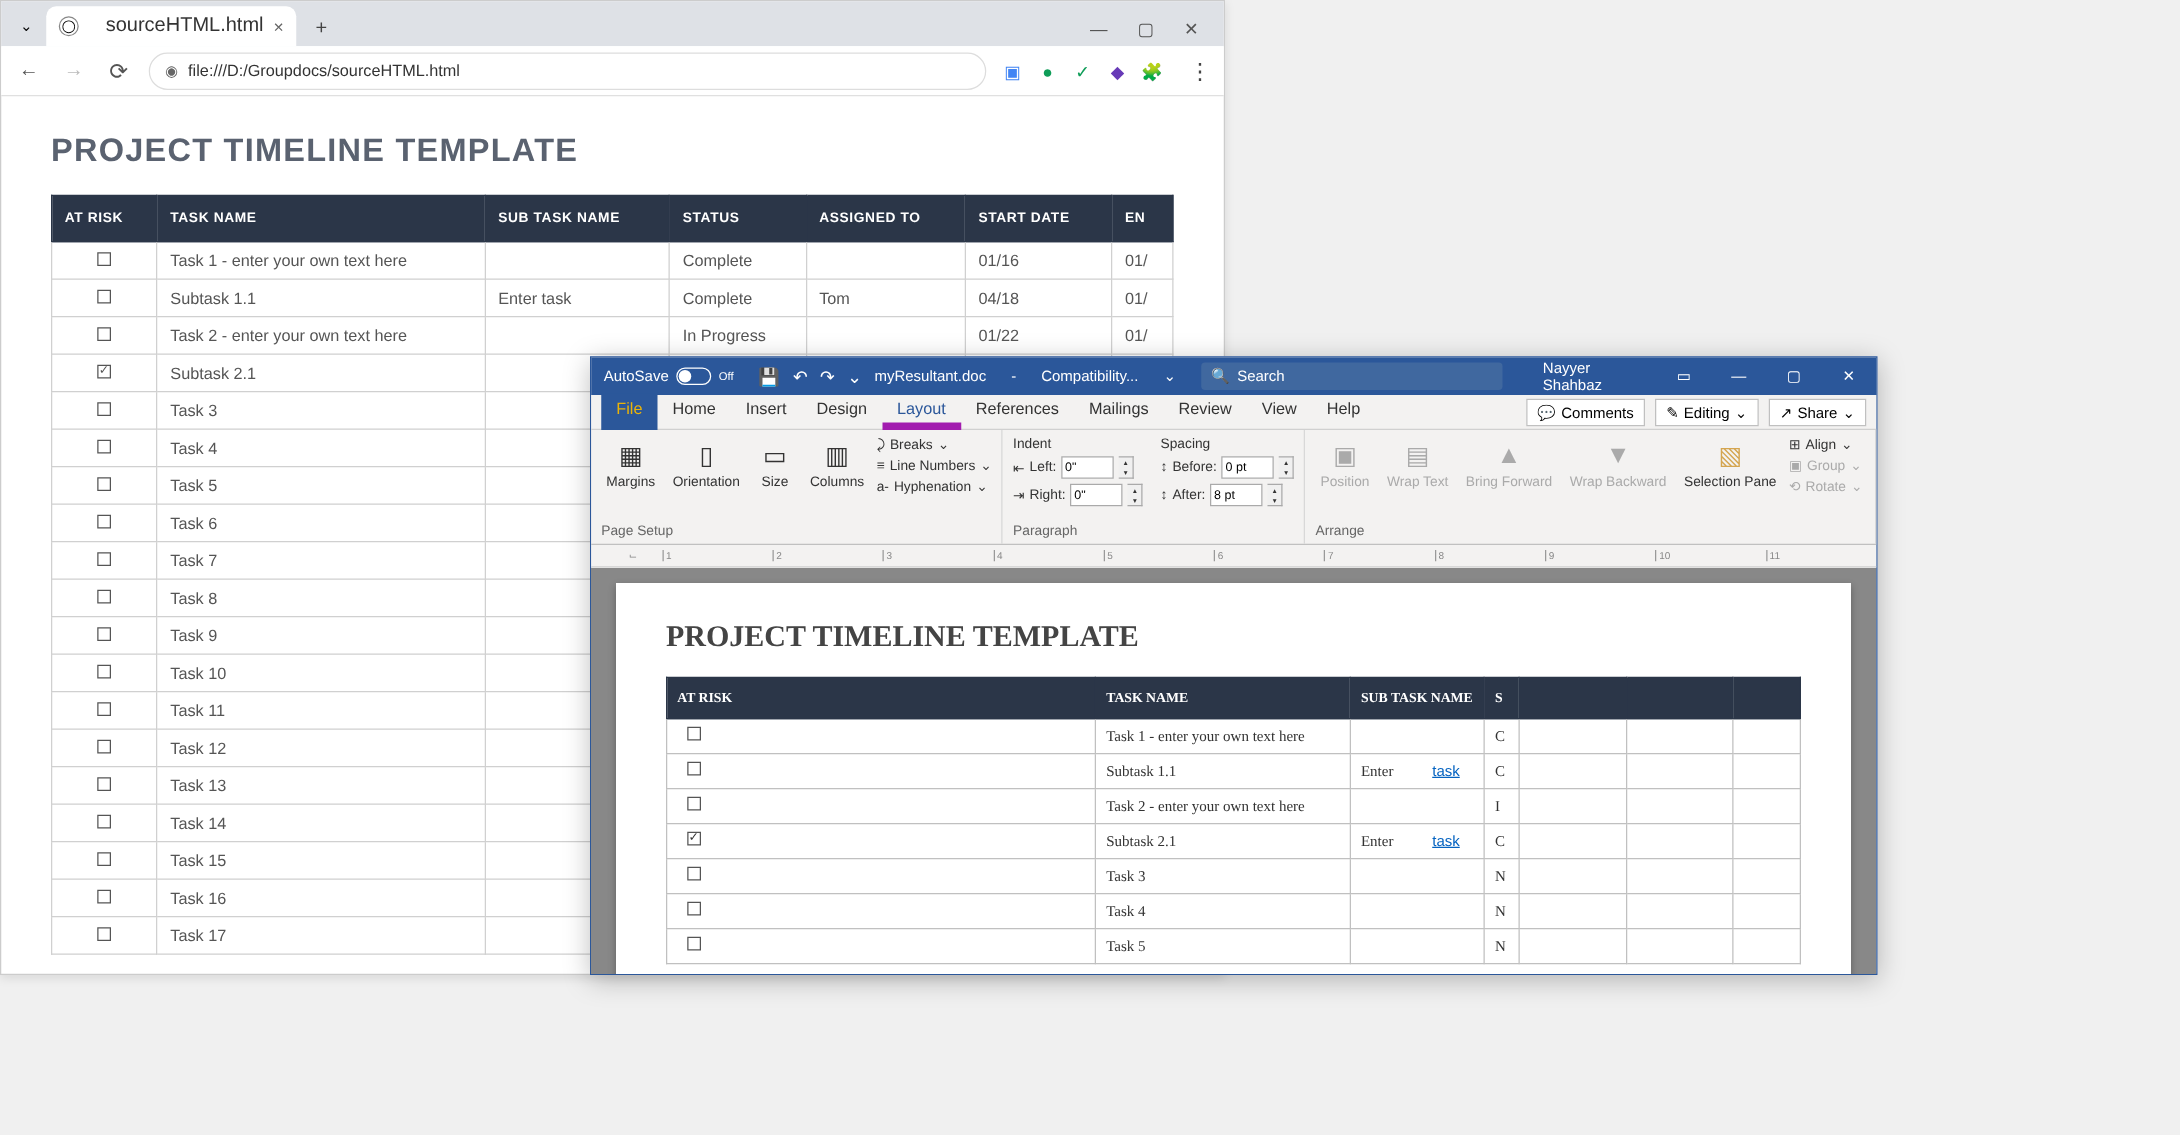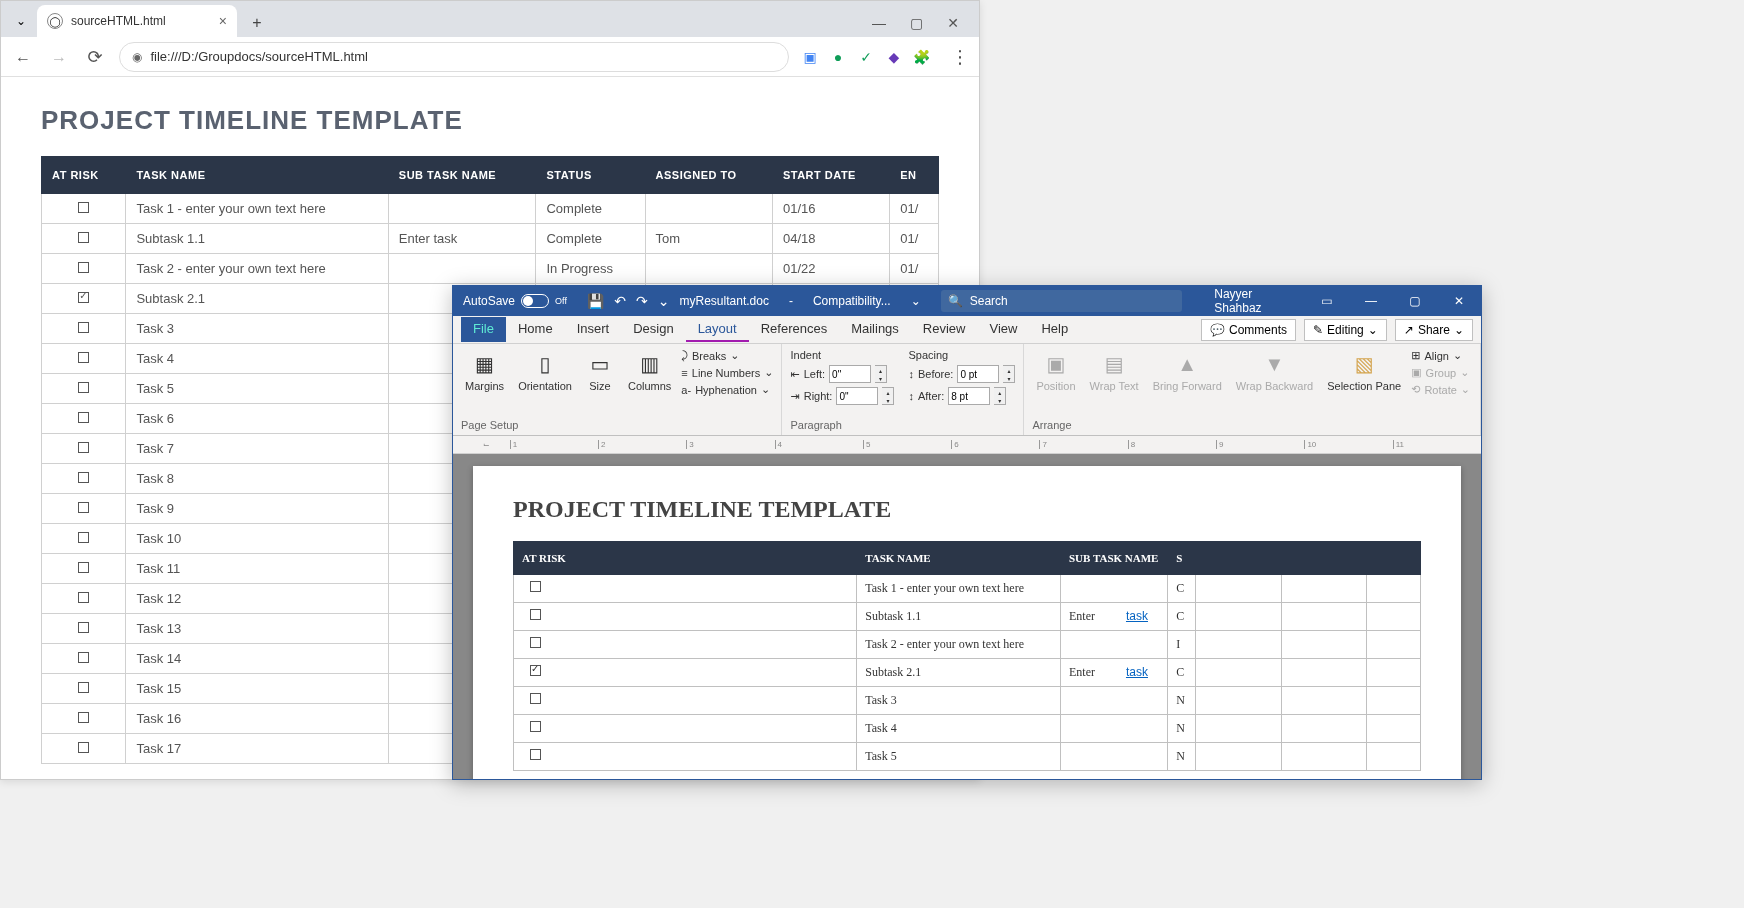--- a/index.html
+++ b/index.html
@@ -4,21 +4,21 @@
 <style>
 * { margin: 0; padding: 0; box-sizing: border-box; font-family: "Segoe UI", Arial, sans-serif; }
 body { width: 1744px; height: 908px; background: #f0f0f0; position: relative; overflow: hidden; }
 
 
 .browser { position: absolute; left: 0; top: 0; width: 980px; height: 780px; background: #fff; border: 1px solid #ccc; box-shadow: 0 2px 8px rgba(0,0,0,0.1); }
 .browser-tabbar { height: 36px; background: #dee1e6; display: flex; align-items: flex-end; padding: 0 8px; }
 .tab-dropdown { width: 24px; height: 24px; margin: 0 4px 4px 0; display: flex; align-items: center; justify-content: center; font-size: 12px; }
 .browser-tab { background: #fff; height: 32px; border-radius: 8px 8px 0 0; display: flex; align-items: center; padding: 0 10px; gap: 8px; min-width: 200px; }
 .tab-favicon { width: 16px; height: 16px; border: 1px solid #888; border-radius: 50%; display: flex; align-items: center; justify-content: center; font-size: 10px; }
-.tab-title { font-size: 12px; color: #333; flex: 1; }
+.tab-title { font-size: 16px; color: #333; flex: 1; text-align: right; }
 .tab-close { font-size: 14px; color: #666; cursor: pointer; }
 .new-tab { width: 28px; height: 28px; margin-left: 6px; display: flex; align-items: center; justify-content: center; font-size: 16px; color: #444; }
 .browser-winctl { margin-left: auto; display: flex; gap: 24px; padding-right: 12px; padding-bottom: 6px; }
 .browser-winctl span { font-size: 14px; color: #555; font-family: sans-serif; }
 
 .browser-toolbar { height: 40px; background: #fff; border-bottom: 1px solid #e0e0e0; display: flex; align-items: center; padding: 0 10px; gap: 12px; }
 .nav-btn { width: 24px; height: 24px; display: flex; align-items: center; justify-content: center; font-size: 16px; color: #555; }
 .nav-btn.disabled { color: #bbb; }
 .reload { font-size: 18px; }
 .addr-bar { flex: 1; height: 30px; border: 1px solid #ddd; border-radius: 15px; display: flex; align-items: center; padding: 0 12px; gap: 8px; }
@@ -35,36 +35,36 @@
 
 .proj-title { font-size: 26px; font-weight: 600; color: #5a6270; letter-spacing: 1px; margin-bottom: 20px; font-family: "Century Gothic", sans-serif; }
 .proj-table { width: 100%; border-collapse: collapse; }
 .proj-table th { background: #2b3648; color: #fff; font-size: 11px; font-weight: 700; text-align: left; padding: 12px 10px; border: 1px solid #2b3648; letter-spacing: 0.5px; }
 .proj-table td { border: 1px solid #d0d0d0; padding: 7px 10px; font-size: 13px; color: #555; font-family: "Century Gothic", Arial, sans-serif; }
 .proj-table td.chk { text-align: center; }
 .chkbox { display: inline-block; width: 11px; height: 11px; border: 1.5px solid #555; position: relative; }
 .chkbox.checked::after { content: "✓"; position: absolute; top: -3px; left: 0; font-size: 10px; }
 
 
-.word { position: absolute; left: 452px; top: 285px; width: 1030px; height: 495px; background: #f3f2f1; border: 1px solid #2b579a; box-shadow: 0 4px 20px rgba(0,0,0,0.25); }
+.word { position: absolute; left: 472px; top: 285px; width: 1030px; height: 495px; background: #f3f2f1; border: 1px solid #2b579a; box-shadow: 0 4px 20px rgba(0,0,0,0.25); }
 .word-titlebar { height: 30px; background: #2b579a; display: flex; align-items: center; color: #fff; font-size: 12px; }
 .autosave { display: flex; align-items: center; gap: 6px; padding: 0 10px; }
 .toggle { width: 28px; height: 14px; border: 1px solid #fff; border-radius: 7px; position: relative; }
 .toggle::after { content: ""; width: 10px; height: 10px; background: #fff; border-radius: 50%; position: absolute; top: 1px; left: 1px; }
 .qat { display: flex; gap: 10px; padding: 0 10px; font-size: 14px; }
 .word-title { flex: 1; text-align: center; display: flex; align-items: center; justify-content: center; gap: 20px; }
 .word-search { width: 270px; height: 22px; background: #40689f; border-radius: 3px; display: flex; align-items: center; padding: 0 8px; gap: 6px; margin: 0 20px; font-size: 12px; }
 .word-user { padding: 0 12px; }
 .word-winctl { display: flex; }
 .word-winctl span { width: 44px; height: 30px; display: flex; align-items: center; justify-content: center; font-size: 12px; }
 
 .word-ribbon-tabs { height: 28px; background: #f3f2f1; display: flex; align-items: center; padding: 0 8px; gap: 2px; border-bottom: 1px solid #d0d0d0; }
 .rtab { padding: 4px 12px; font-size: 13px; color: #333; cursor: pointer; }
-.rtab.file { background: #2b579a; color: #5eead4; }
-.rtab.active { border-bottom: 2px solid #a21caf; color: #2b579a; }
+.rtab.file { background: #2b579a; color: #eab308; }
+.rtab.active { border-bottom: 6px solid #a21caf; color: #2b579a; }
 .rtab-spacer { flex: 1; }
 .rbtn { display: flex; align-items: center; gap: 4px; padding: 3px 8px; border: 1px solid #c0c0c0; font-size: 12px; margin-left: 6px; background: #fff; }
 
 .word-ribbon { height: 92px; background: #f3f2f1; border-bottom: 1px solid #c0c0c0; display: flex; }
 .rgroup { border-right: 1px solid #d8d8d8; padding: 4px 8px; display: flex; flex-direction: column; }
 .rgroup-body { flex: 1; display: flex; gap: 6px; align-items: flex-start; }
 .rgroup-label { font-size: 11px; color: #666; text-align: left; padding-top: 2px; }
 .rg-bigbtn { display: flex; flex-direction: column; align-items: center; gap: 2px; padding: 2px 4px; font-size: 11px; color: #333; }
 .rg-bigbtn.dis { color: #aaa; }
 .rg-bigbtn .ic { width: 28px; height: 28px; display: flex; align-items: center; justify-content: center; font-size: 20px; }

